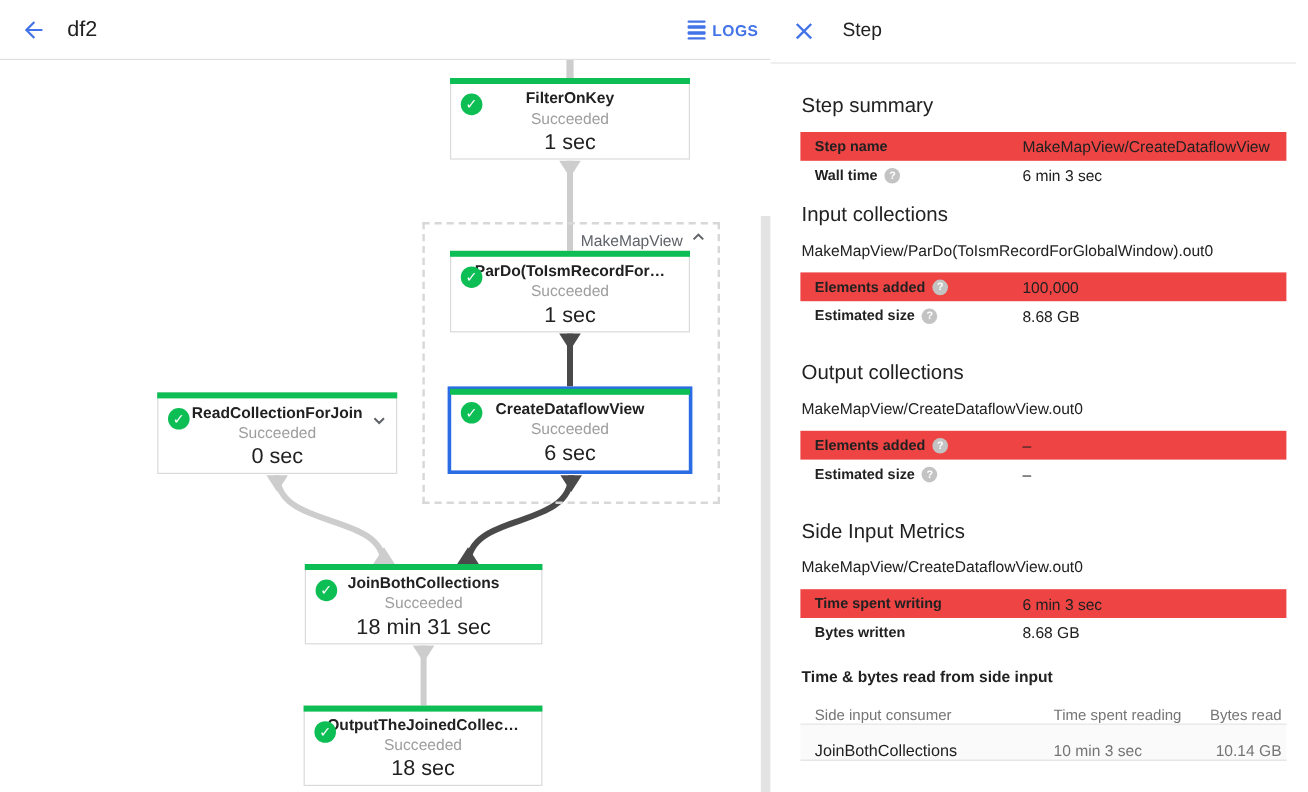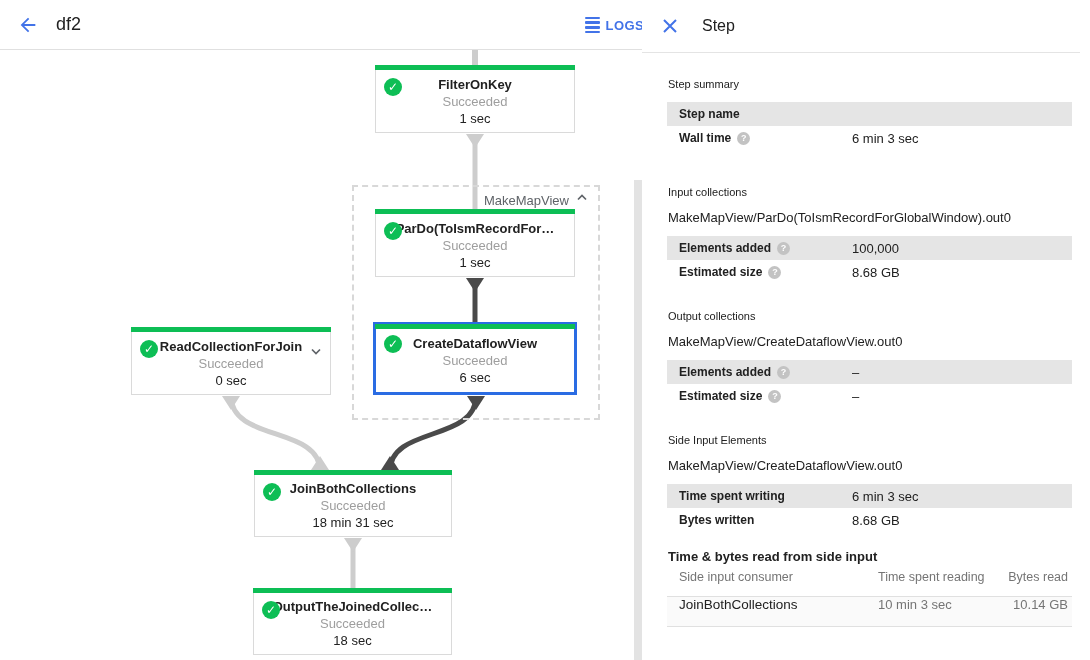--- a/index.html
+++ b/index.html
@@ -5,21 +5,21 @@
   * { margin:0; padding:0; box-sizing:border-box; }
   html,body { width:1090px; height:660px; overflow:hidden; background:#fff;
     font-family:"Liberation Sans","DejaVu Sans",sans-serif; color:#212121; }
 
   
   .lheader { position:absolute; left:0; top:0; width:652px; height:50px; background:#fff;
     border-bottom:1px solid #e0e0e0; display:flex; align-items:center; }
   .back-btn { width:40px; height:40px; margin-left:8px; display:flex; align-items:center;
     justify-content:center; cursor:pointer; background:none; border:none; }
   .job-title { font-size:18px; color:#212121; margin-left:8px; }
-  .logs-btn { position:absolute; right:8px; top:0; height:50px; display:flex; align-items:center;
+  .logs-btn { position:absolute; right:20px; top:0; height:50px; display:flex; align-items:center;
     gap:6px; color:#4273e8; font-size:13px; font-weight:bold; letter-spacing:.4px;
     background:none; border:none; cursor:pointer; }
   .logs-icon { display:flex; flex-direction:column; gap:2px; }
   .logs-icon i { display:block; width:15px; height:2.6px; background:#4273e8; border-radius:1px; }
 
   
   .canvas { position:absolute; left:0; top:50px; width:652px; height:610px; background:#fff; }
   .edges { position:absolute; left:0; top:0; }
 
   .group { position:absolute; left:352px; top:135px; width:248px; height:235px;
@@ -32,52 +32,52 @@
   .node.selected { border:3px solid #2a6ce3; }
   .node.selected .bar { margin:-1px -1px 0 -1px; }
   .node .check { position:absolute; left:8px; top:12px; width:18px; height:18px; border-radius:50%;
     background:#0dbe55; color:#fff; font-size:12px; font-weight:bold; display:flex;
     align-items:center; justify-content:center; }
   .node.selected .check { top:10px; }
   .node .body { height:calc(100% - 5px); display:flex; flex-direction:column;
     justify-content:center; align-items:center; gap:2px; padding-top:1px; }
   .nt { font-size:13px; font-weight:bold; color:#212121; white-space:nowrap; }
   .ns { font-size:13px; color:#9e9e9e; }
-  .nd { font-size:13px; color:#212121; }
+  .nd { font-size:18px; color:#212121; }
   .node-chevron { position:absolute; right:8px; top:14px; }
 
   
   .vscroll { position:absolute; left:634px; top:180px; width:15px; height:480px;
     background:#e3e3e3; }
   .vdivider { position:absolute; left:651px; top:0; width:1px; height:660px; background:#dcdcdc; }
 
   
   .panel { position:absolute; left:642px; top:0; width:438px; height:660px; background:#fff;
     overflow:hidden; }
   .pheader { height:53px; border-bottom:1px solid #e4e4e4; display:flex; align-items:center; }
   .close-btn { width:40px; height:40px; margin-left:8px; background:none; border:none;
     display:flex; align-items:center; justify-content:center; cursor:pointer; }
   .ptitle { font-size:16px; color:#212121; margin-left:12px; }
 
-  .section-heading { font-size:11px; color:#212121; margin:25px 0 12px 26px; }
+  .section-heading { font-size:17px; color:#212121; margin:25px 0 12px 26px; }
   .collection-name { font-size:13px; color:#212121; margin:0 0 11px 26px; }
 
   .kv-rows { margin:0 8px 0 25px; }
   .kv { display:flex; align-items:center; height:24px; padding:0 12px; font-size:13px; }
-  .kv.odd { background:#e5e5e5; }
+  .kv.odd { background:#ef4444; }
   .kl-wrap { width:173px; display:flex; align-items:center; gap:6px; }
   .kl { font-size:12px; font-weight:bold; color:#212121; }
   .help { width:13px; height:13px; border-radius:50%; background:#c3c3c3; color:#fff;
     font-size:9px; font-weight:bold; display:inline-flex; align-items:center;
     justify-content:center; flex:none; cursor:pointer; }
   .kval { color:#212121; }
 
   .tbl-caption { font-size:13px; font-weight:bold; color:#212121; margin:17px 0 0 26px; }
   .si-table { margin:6px 8px 0 25px; }
-  .si-row { display:flex; align-items:flex-start; padding:0 4px 0 12px; border-bottom:1px solid #e0e0e0; }
+  .si-row { display:flex; align-items:flex-end; padding:0 4px 0 12px; border-bottom:1px solid #e0e0e0; }
   .si-row.head { height:27px; color:#757575; font-size:12.5px; }
   .si-row.data { height:30px; font-size:13px; background:#fafafa; }
   .si-c1 { flex:1; }
   .si-row.data .si-c1 { color:#212121; font-size:13.5px; }
   .si-c2 { width:122px; text-align:left; }
   .si-c3 { width:68px; text-align:right; }
   .si-row.data .si-c2, .si-row.data .si-c3 { color:#757575; }
 </style>
 </head>
 <body>
@@ -206,31 +206,32 @@
     </button>
     <span class="ptitle">Step</span>
   </div>
 
   <div class="section-heading">Step summary</div>
   <div class="kv-rows">
     <div class="kv odd">
       <span class="kl-wrap">
           <span class="kl">Step name</span>
         </span>
+      <span class="kval">MakeMapView/CreateDataflowView</span>
     </div>
     <div class="kv">
       <span class="kl-wrap">
           <span class="kl">Wall time</span>
         <span class="help">?</span>
         </span>
       <span class="kval">6 min 3 sec</span>
     </div>
   </div>
 
-  <div class="section-heading" style="margin-top:36px;">Input collections</div>
+  <div class="section-heading" style="margin-top:11px;">Input collections</div>
   <div class="collection-name">MakeMapView/ParDo(ToIsmRecordForGlobalWindow).out0</div>
   <div class="kv-rows">
     <div class="kv odd">
       <span class="kl-wrap">
           <span class="kl">Elements added</span>
         <span class="help">?</span>
         </span>
       <span class="kval">100,000</span>
     </div>
     <div class="kv">
@@ -254,21 +255,21 @@
     </div>
     <div class="kv">
       <span class="kl-wrap">
           <span class="kl">Estimated size</span>
         <span class="help">?</span>
         </span>
       <span class="kval">–</span>
     </div>
   </div>
 
-  <div class="section-heading" style="margin-top:26px;">Side Input Elements</div>
+  <div class="section-heading" style="margin-top:26px;">Side Input Metrics</div>
   <div class="collection-name">MakeMapView/CreateDataflowView.out0</div>
   <div class="kv-rows">
     <div class="kv odd">
       <span class="kl-wrap">
           <span class="kl">Time spent writing</span>
         </span>
       <span class="kval">6 min 3 sec</span>
     </div>
     <div class="kv">
       <span class="kl-wrap">

